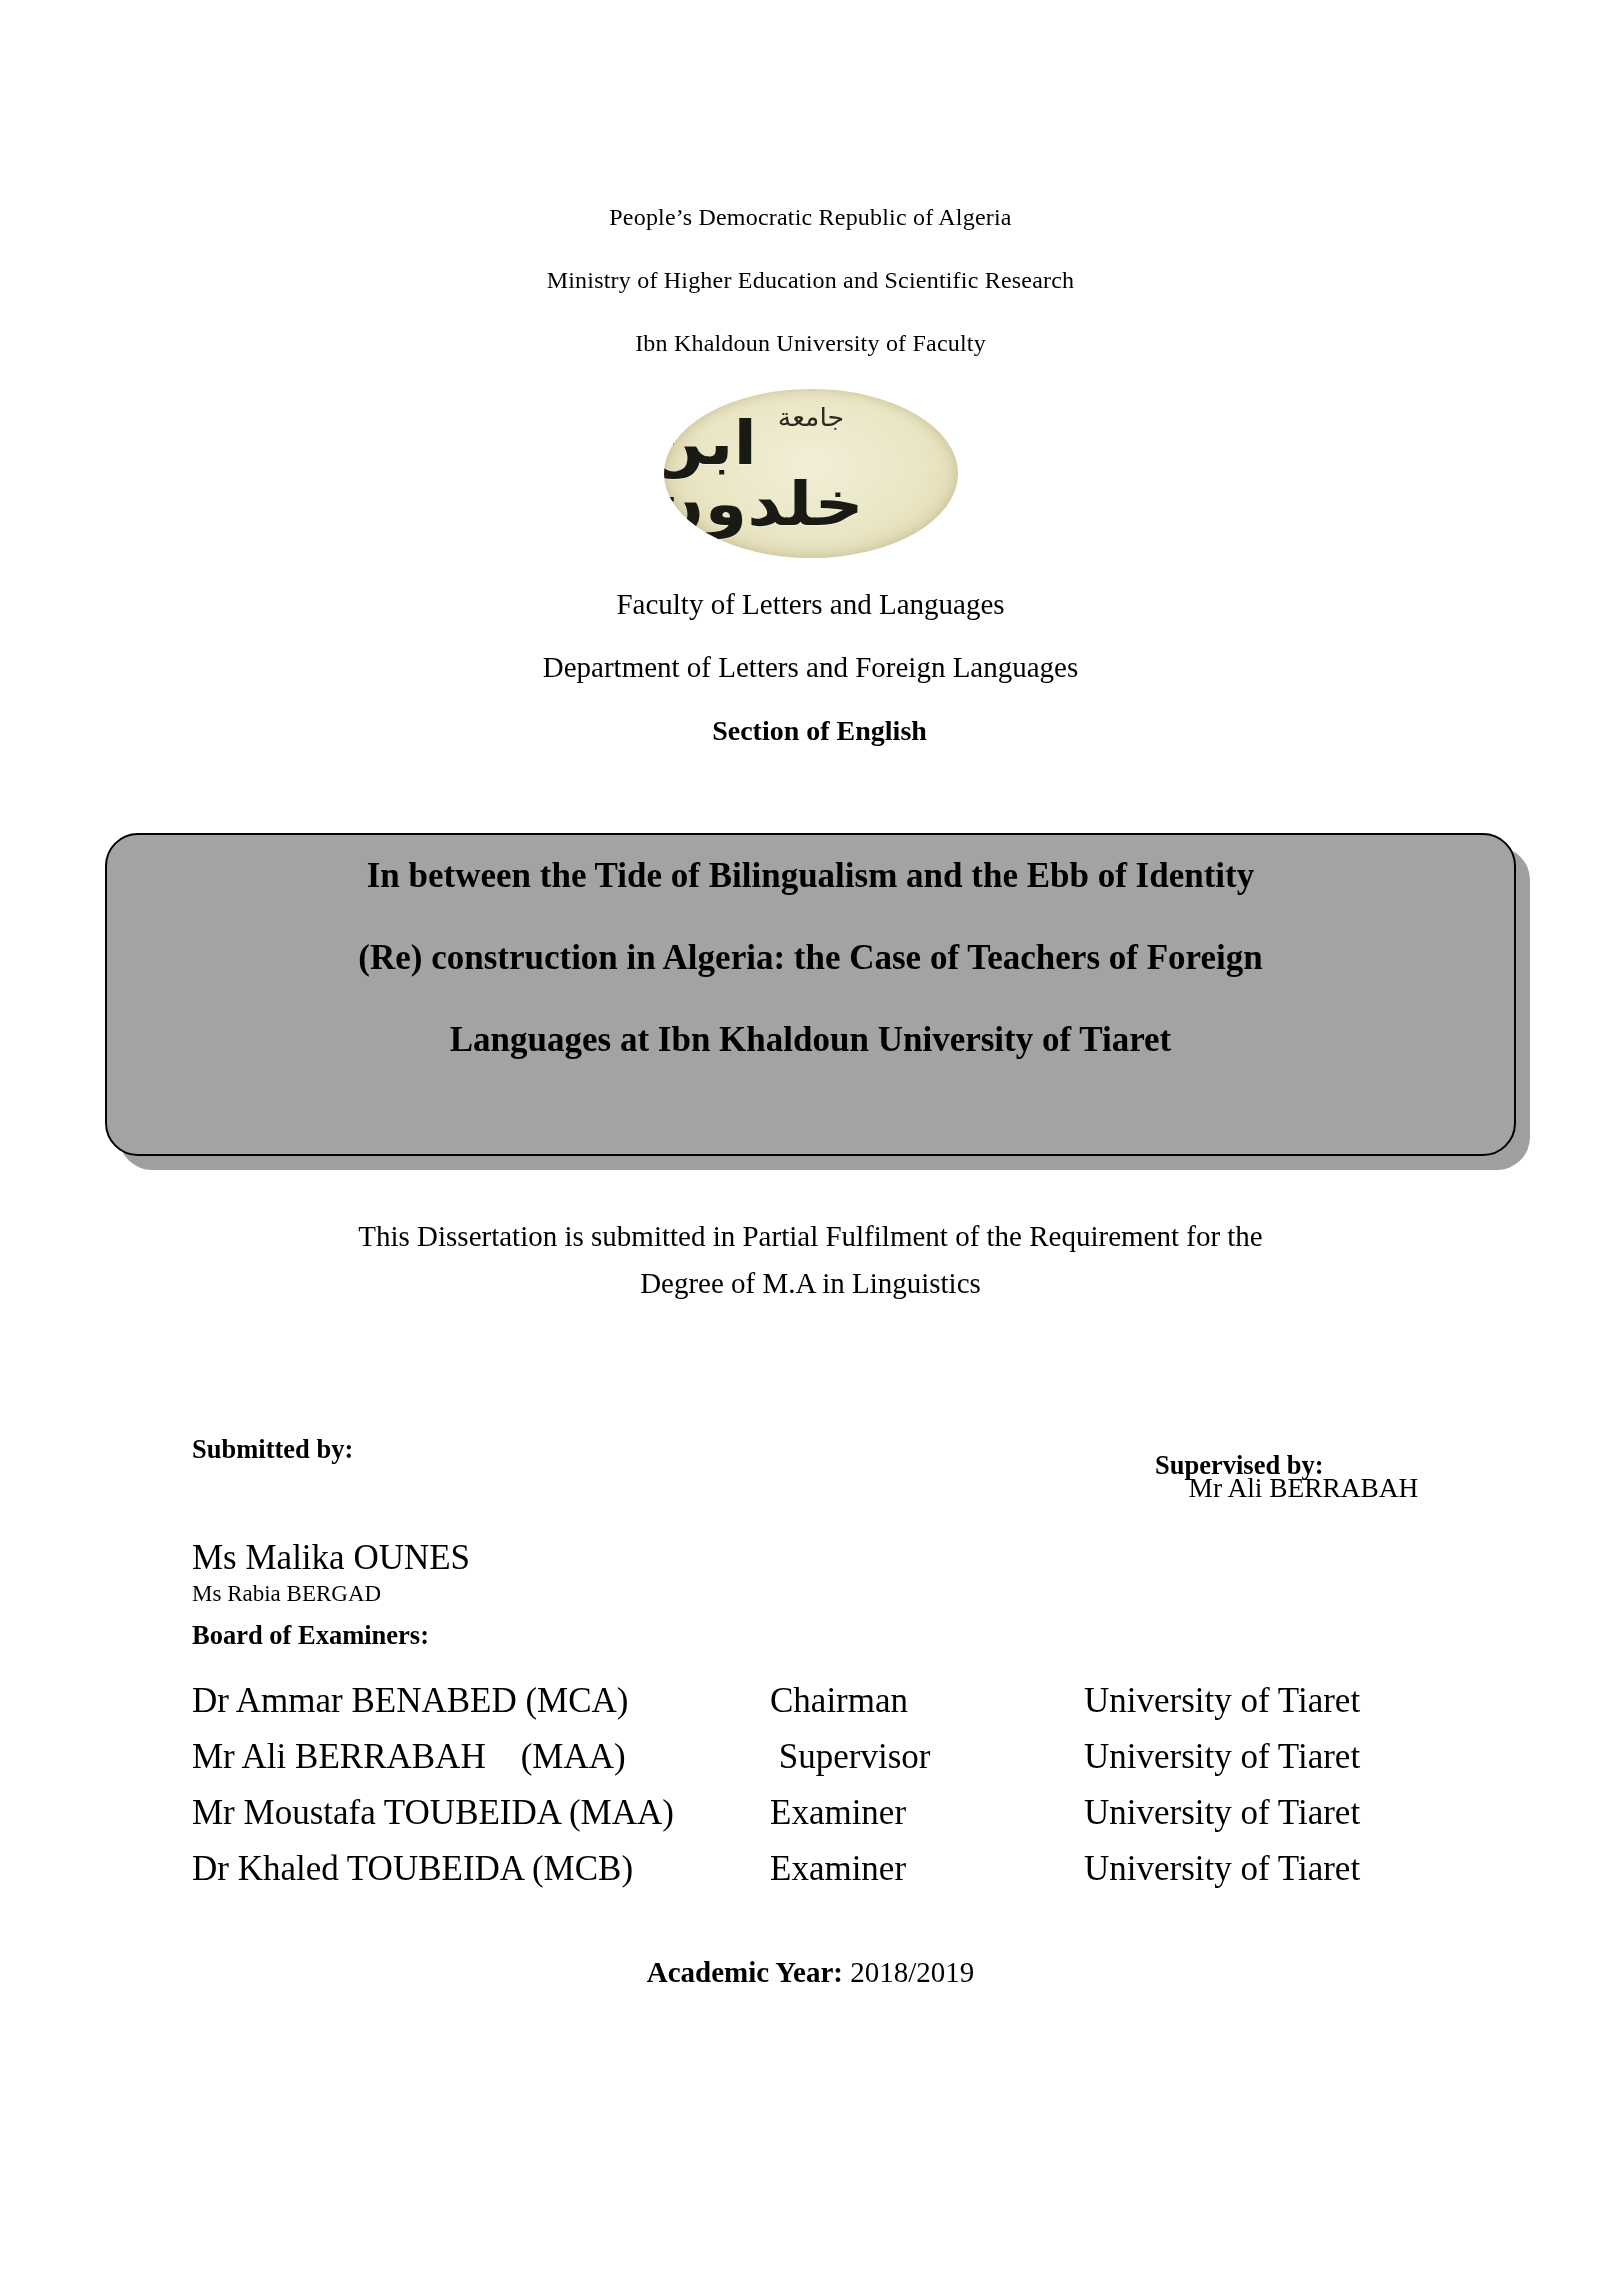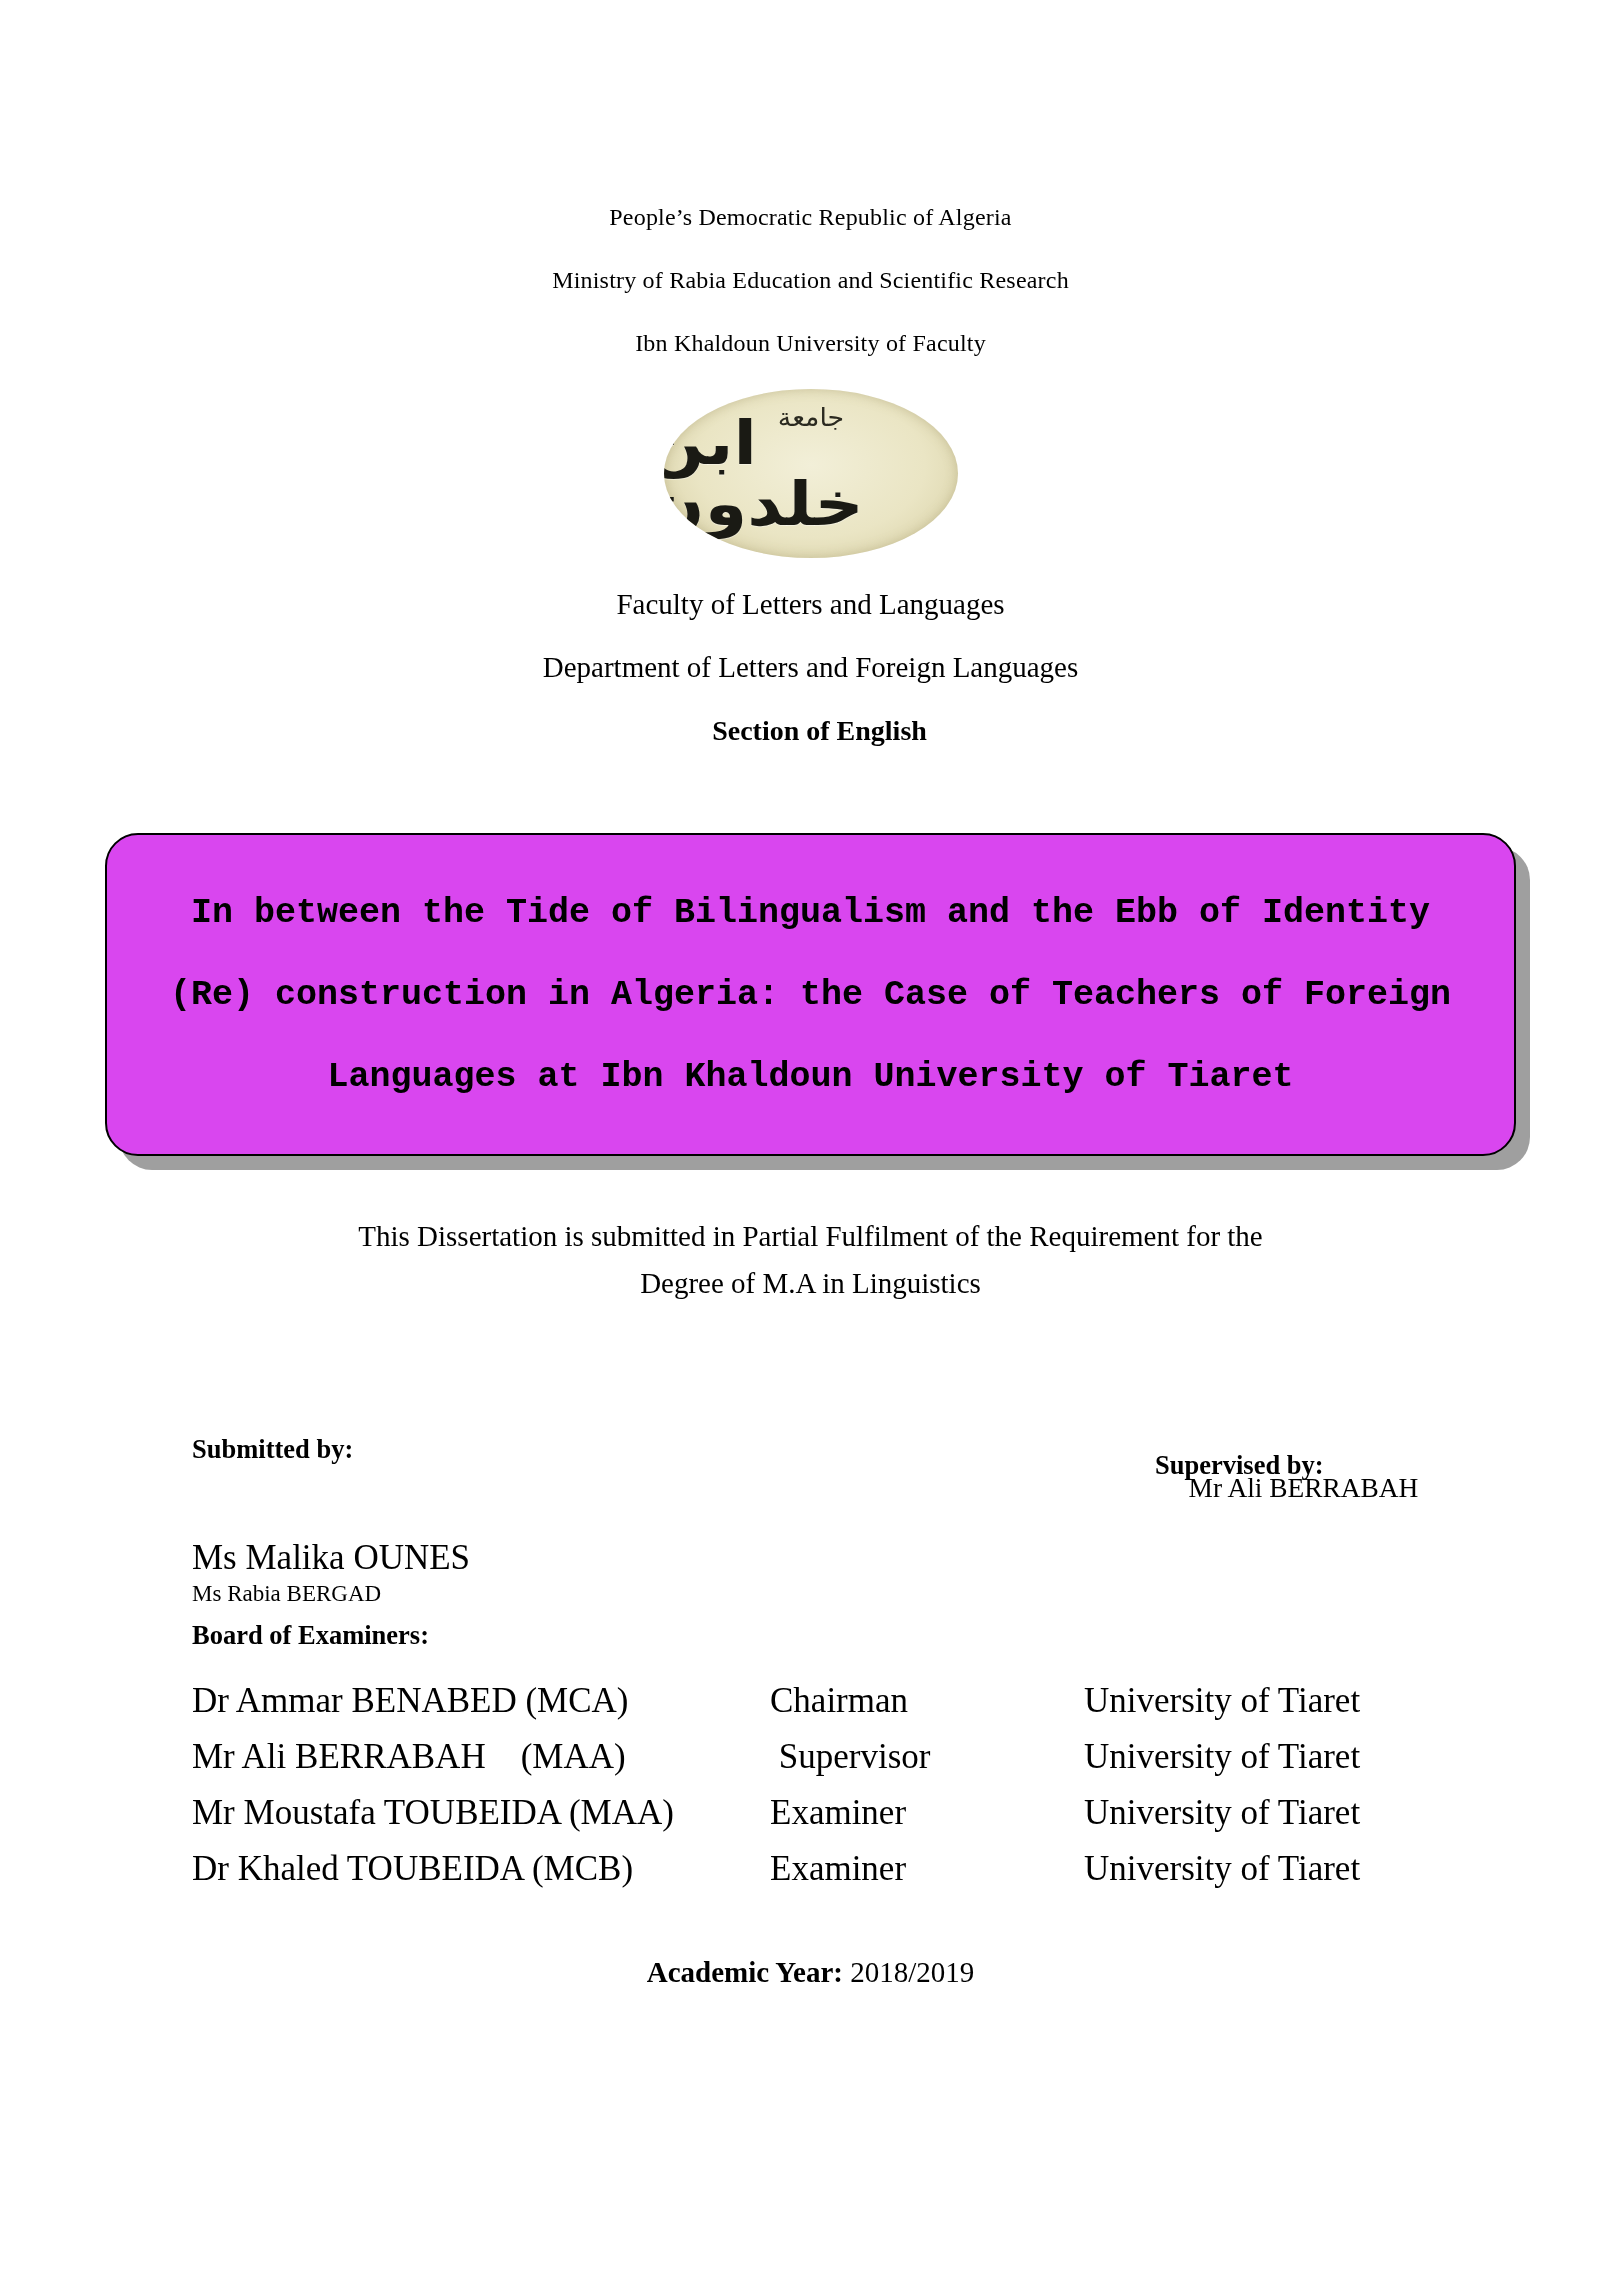--- a/index.html
+++ b/index.html
@@ -102,29 +102,27 @@
     height: 323px;
     background: #9f9f9f;
     border-radius: 33px;
     z-index: 0;
   }
   .title-box {
     position: relative;
     z-index: 1;
     border: 2px solid #000;
     border-radius: 33px;
-    background: #d946ef;
+    background: #a3a3a3;
     height: 323px;
     box-sizing: border-box;
     display: flex;
     flex-direction: column;
     align-items: center;
-    justify-content: center;
     padding: 0 39px;
-    font-family: Liberation Mono, monospace;
   }
   .title-box .tline {
     font-size: 35px;
     font-weight: bold;
     line-height: 82px;
     text-align: center;
     white-space: nowrap;
   }
 
   
@@ -209,21 +207,21 @@
   }
   .year b { font-weight: bold; }
 </style>
 </head>
 <body>
 
 <div class="page">
 
   <div class="header">
     <div class="line">People’s Democratic Republic of Algeria</div>
-    <div class="line">Ministry of Rabia Education and Scientific Research</div>
+    <div class="line">Ministry of Higher Education and Scientific Research</div>
     <div class="line">Ibn Khaldoun University of Faculty</div>
   </div>
 
   <div class="logo-wrap">
     <div class="logo">
       <div class="arabic-top">جامعة</div>
       <div class="arabic">ابن خلدون</div>
     </div>
   </div>
 

